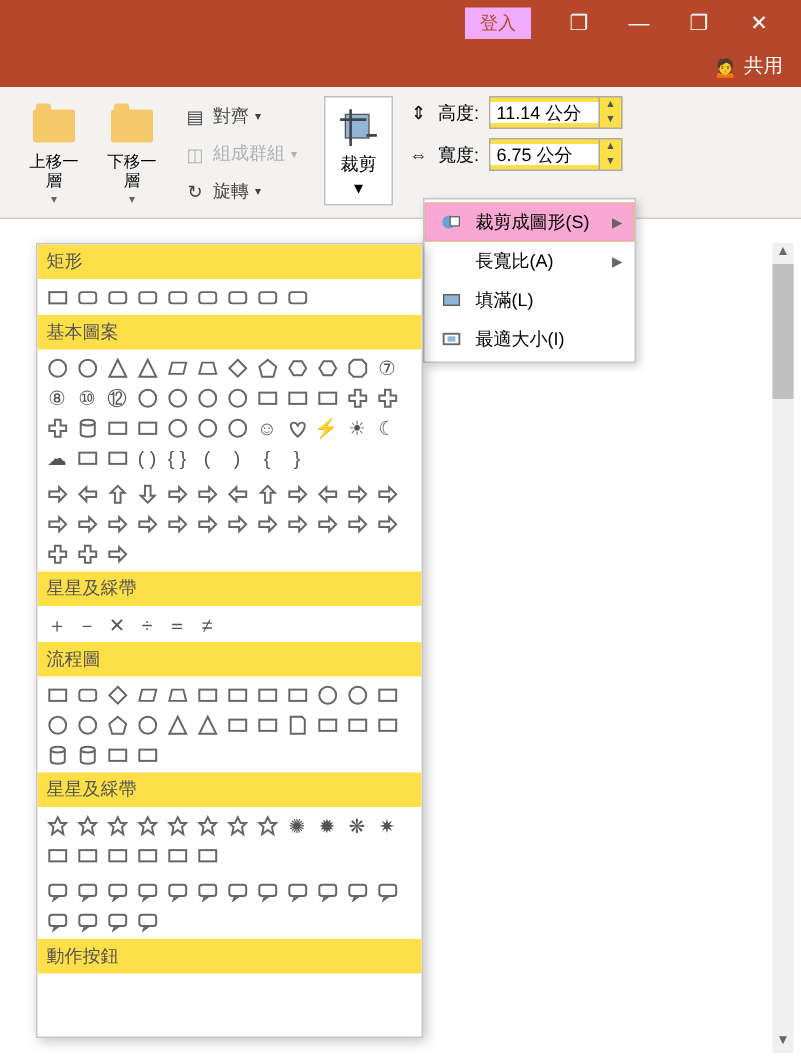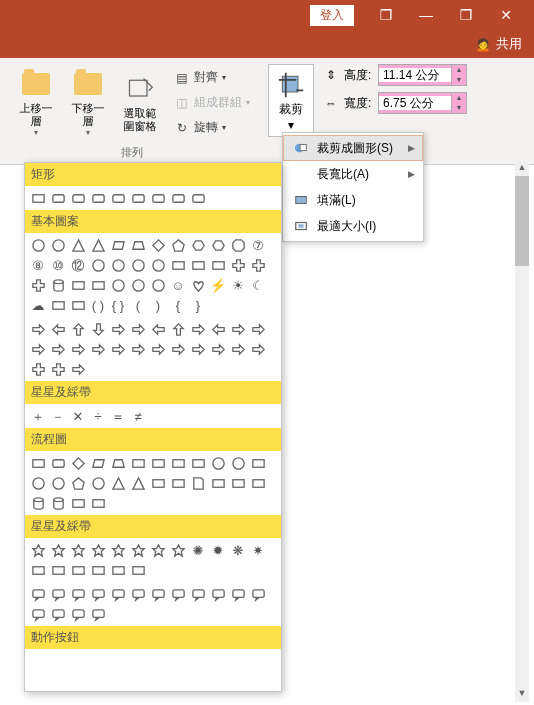--- a/index.html
+++ b/index.html
@@ -1,19 +1,19 @@
 <!DOCTYPE html>
 <html><head>
 <meta charset="utf-8">
 <style>
   * { box-sizing: border-box; margin: 0; padding: 0; }
   body { font-family: "Microsoft JhengHei", "Segoe UI", sans-serif; font-size: 12px; background: #fff; width: 534px; height: 705px; overflow: hidden; position: relative; }
   
   .titlebar { height: 30px; background: #b7472a; display: flex; align-items: center; justify-content: flex-end; padding: 0 8px; color: #fff; }
-  .titlebar .login { background: #ffffff; color: #b7472a; padding: 2px 10px; font-size: 12px; margin-right: 12px; }
+  .titlebar .login { background: #f0abfc; color: #b7472a; padding: 2px 10px; font-size: 12px; margin-right: 12px; }
   .titlebar .win-btn { width: 40px; text-align: center; font-size: 14px; cursor: pointer; }
   
   .sharebar { height: 28px; background: #b7472a; display: flex; align-items: center; justify-content: flex-end; padding: 0 12px; color: #fff; font-size: 13px; }
   .sharebar .share-icon { margin-right: 4px; }
   
   .ribbon { background: #f3f2f1; border-bottom: 1px solid #d0d0d0; padding: 6px 10px 4px; display: flex; align-items: flex-start; }
   .ribbon-group { display: flex; flex-direction: column; align-items: center; margin-right: 8px; }
   .ribbon-row { display: flex; align-items: center; }
   .big-btn { display: flex; flex-direction: column; align-items: center; padding: 4px 6px; cursor: pointer; width: 52px; justify-content: center; }
   .big-btn .icon { width: 32px; height: 32px; display: flex; align-items: center; justify-content: center; font-size: 22px; }
@@ -26,28 +26,28 @@
   .group-label { font-size: 11px; color: #666; text-align: center; margin-top: 4px; width: 100%; }
   
   .crop-group { margin-left: 6px; }
   .crop-btn { display: flex; flex-direction: column; align-items: center; padding: 4px 6px; cursor: pointer; border: 1px solid #c0c0c0; background:#fff; }
   .crop-btn .icon { width: 32px; height: 32px; display: flex; align-items: center; justify-content: center; }
   
   .size-inputs { display:flex; flex-direction:column; gap:6px; margin-left:8px; }
   .size-row { display:flex; align-items:center; font-size:12px; }
   .size-row .sicon { width:18px; height:18px; margin-right:4px; display:inline-flex; align-items:center; justify-content:center; }
   .size-row .slabel { width:34px; }
-  .size-input { display:flex; align-items:center; border:1px solid #ababab; background:#f9a8d4; height:22px; }
+  .size-input { display:flex; align-items:center; border:1px solid #ababab; background:#fde047; height:22px; }
   .size-input input { border:none; width:72px; padding:0 4px; font-size:12px; outline:none; }
   .spin { display:flex; flex-direction:column; border-left:1px solid #ababab; }
   .spin div { width:14px; height:10px; font-size:7px; text-align:center; line-height:10px; cursor:pointer; color:#555; }
   
   .crop-menu { position:absolute; left:282px; top:132px; width:142px; background:#fff; border:1px solid #c6c6c6; box-shadow:2px 2px 6px rgba(0,0,0,0.2); padding:2px 0; }
   .crop-menu .mi { display:flex; align-items:center; height:26px; padding:0 8px; font-size:12px; cursor:pointer; }
-  .crop-menu .mi.highlight { background:#e5e5e5; border:1px solid #e8b096; margin:0; padding:0 7px; height:26px; }
+  .crop-menu .mi.highlight { background:#f9a8d4; border:1px solid #e8b096; margin:0; padding:0 7px; height:26px; }
   .crop-menu .mi .mic { width:20px; height:20px; margin-right:6px; display:inline-flex; align-items:center; justify-content:center; }
   .crop-menu .mi .arrow { margin-left:auto; font-size:9px; color:#666; }
   
   .shapes-panel { position:absolute; left:24px; top:162px; width:258px; height:530px; background:#fff; border:1px solid #c6c6c6; box-shadow:2px 2px 8px rgba(0,0,0,0.25); overflow:hidden; }
   .shapes-panel .cat { background:#fde047; color:#555; font-size:12px; padding:3px 6px;}
   .shapes-panel .grid { display:flex; flex-wrap:wrap; padding:3px 4px; gap:2px 2px; }
   .shapes-panel .sh { width:18px; height:18px; display:flex; align-items:center; justify-content:center; cursor:pointer; color:#555;}
   .shapes-panel .sh svg { width:15px; height:15px; display:block; }
   .shapes-panel .sh span { font-size:13px; line-height:1; }
   .shapes-panel::-webkit-scrollbar{width:10px;}
@@ -88,48 +88,38 @@
         <div class="lbl">上移一層</div>
         <div class="chev">▾</div>
       </div>
       <div class="big-btn">
         <div class="icon">
             <div class="folder-icon"></div>
           </div>
         <div class="lbl">下移一層</div>
         <div class="chev">▾</div>
       </div>
-      <div class="big-btn">
-        <div class="icon">
-          <svg viewBox="0 0 32 32" width="28" height="28">
-              <rect x="4" y="6" width="20" height="18" class="stroke-svg"></rect>
-              <path d="M20 4 L30 14 L26 18" class="stroke-svg"></path>
-            </svg>
-        </div>
-        <div class="lbl">選取範圍窗格</div>
-      </div>
       <div class="small-cmds">
         <div class="small-cmd">
           <span class="ic">▤</span>
           <span>對齊</span>
             <span style="margin-left:4px;font-size:8px;">▾</span>
         </div>
         <div class="small-cmd disabled">
           <span class="ic">◫</span>
           <span>組成群組</span>
             <span style="margin-left:4px;font-size:8px;">▾</span>
         </div>
         <div class="small-cmd">
           <span class="ic">↻</span>
           <span>旋轉</span>
             <span style="margin-left:4px;font-size:8px;">▾</span>
         </div>
       </div>
     </div>
-    <div class="group-label">排列</div>
   </div>
 
   <div class="ribbon-group crop-group">
     <div class="ribbon-row" style="align-items:flex-start;">
       <div class="crop-btn">
         <div class="icon">
           <svg viewBox="0 0 32 32" width="28" height="28">
               <rect x="6" y="6" width="18" height="18" fill="#8fb5d8" stroke="#555"></rect>
               <path d="M2 10 H22 M10 2 V22 M10 30 V22 M30 22 H22" stroke="#444" stroke-width="2"></path>
             </svg>

